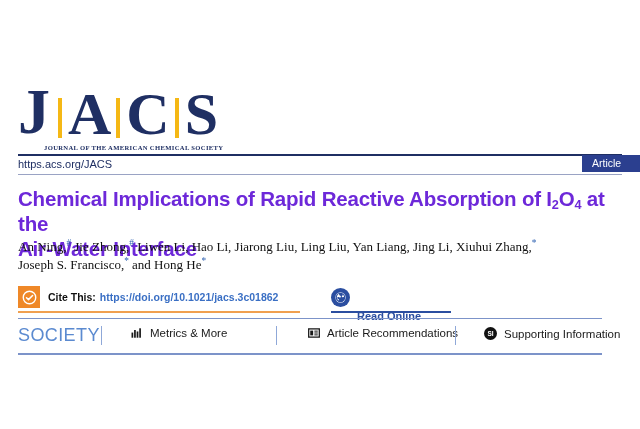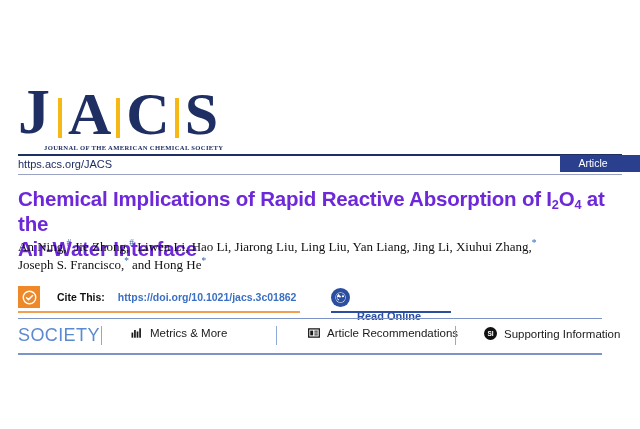--- a/index.html
+++ b/index.html
@@ -82,23 +82,22 @@
     color: #1f2f63;
     font-family: "Liberation Sans", sans-serif;
   }
   .article-badge {
     position: absolute;
     right: 0px;
     top: 155px;
     background: #2b3f8f;
     color: #ffffff;
     font-size: 10.5px;
-    padding: 2px 24px 3px 10px;
+    padding: 2px 2px 3px 10px;
     width: 46px;
-    text-align: center;
     box-sizing: content-box;
   }
   .pubs-rule {
     position: absolute;
     left: 18px;
     top: 174px;
     width: 604px;
     height: 1px;
     background: #9aa3c4;
   }
@@ -151,21 +150,20 @@
     width: 604px;
     height: 28px;
   }
   .cite-box {
     position: absolute;
     left: 0;
     top: 0;
     display: flex;
     align-items: center;
     height: 22px;
-    gap: 9px;
   }
   .cite-icon {
     width: 22px;
     height: 22px;
     background: #ef8828;
     display: flex;
     align-items: center;
     justify-content: center;
     flex: 0 0 auto;
   }

